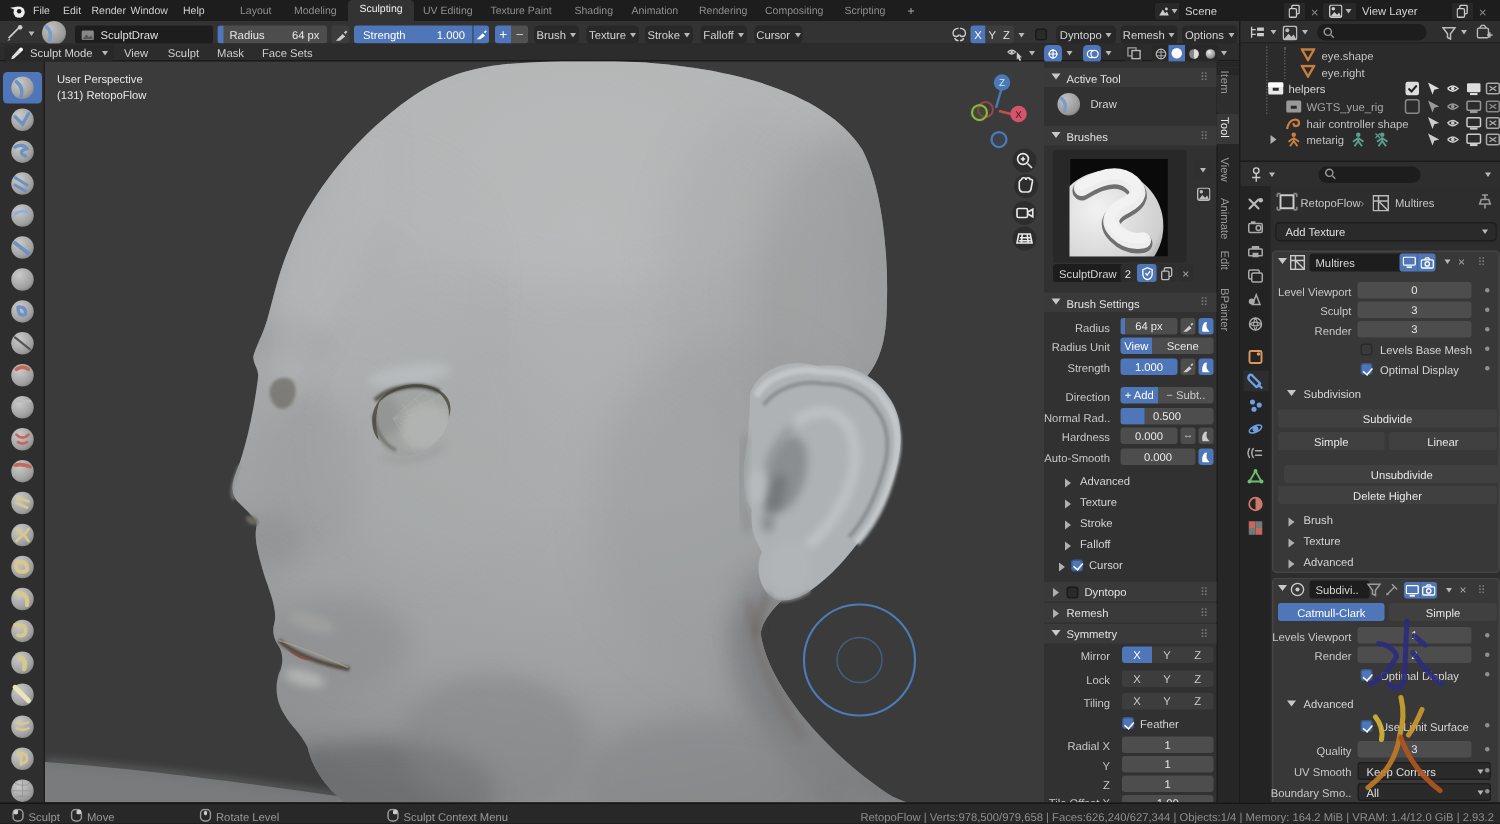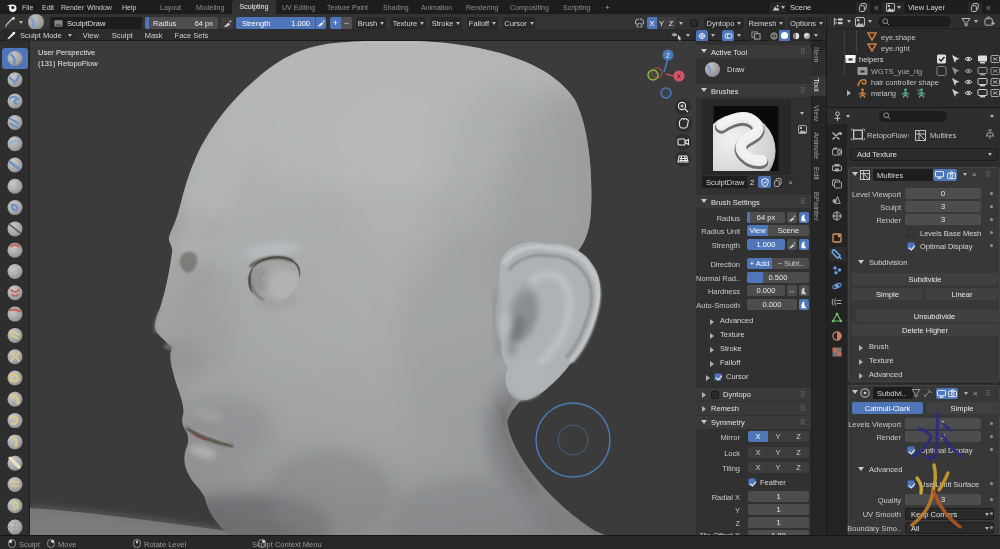--- a/index.html
+++ b/index.html
@@ -999,15 +999,16 @@
       <span class="abs" style="left:58px;top:3.5px;">Move</span>
  <svg class="abs" style="left:133px;top:3px;" width="8" height="9" viewBox="0 0 8 9">
         <rect x="0.7" y="0.7" width="6.6" height="7.6" rx="2.6" fill="none" stroke="#999"></rect>
         <rect x="3" y="1.5" width="2" height="3" rx="1" fill="#ccc"></rect>
       </svg>
       <span class="abs" style="left:144px;top:3.5px;">Rotate Level</span>
  <svg class="abs" style="left:258px;top:3px;" width="8" height="9" viewBox="0 0 8 9">
         <rect x="0.7" y="0.7" width="6.6" height="7.6" rx="2.6" fill="none" stroke="#999"></rect>
         <path d="M4 3.5 q1.5 0.8 3 0 V1.2 q-2 -0.7 -3 0.3 Z" fill="#ccc"></path>
       </svg>
-      <span class="abs" style="left:252px;top:3.5px;">Sculpt Context Menu</span>
+      <span class="abs" style="left:269px;top:3.5px;">Sculpt Context Menu</span>
+ <span class="abs" style="right:4px;top:3.5px;color:#8e8e8e;">RetopoFlow | Verts:978,500/979,658 | Faces:626,240/627,344 | Objects:1/4 | Memory: 164.2 MiB | VRAM: 1.4/12.0 GiB | 2.93.2</span>
 </div>
 </div>
 
 </body></html>

